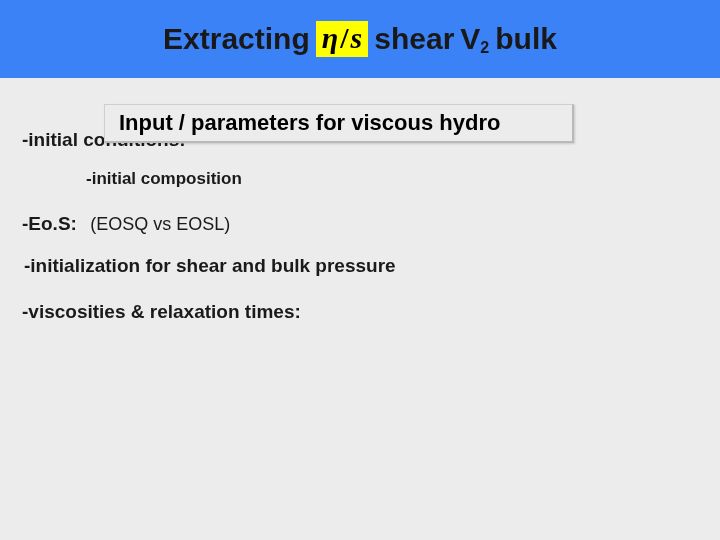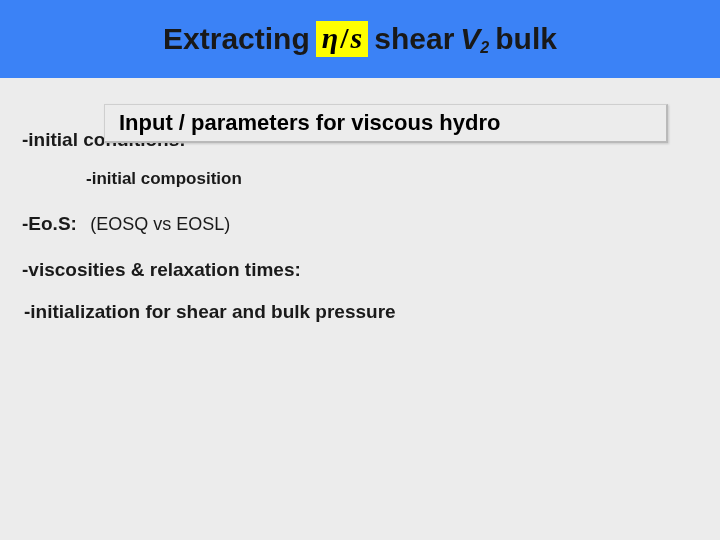--- a/index.html
+++ b/index.html
@@ -27,38 +27,38 @@
     padding: 0 6px 2px 6px;
     font-family: "Times New Roman", serif;
     font-style: italic;
     font-size: 30px;
     font-weight: bold;
     color: #000;
     display: inline-flex;
     align-items: baseline;
   }
   .eta-box .slash { font-style: normal; padding: 0 2px; }
-  .v2 { font-family: Arial, sans-serif; font-style: italic; }
+  .v2 { font-family: Arial, sans-serif; }
   .v2 .sub { font-size: 16px; vertical-align: baseline; position: relative; top: 4px; }
 
   .content {
     padding: 26px 28px 0 28px;
     position: relative;
   }
 
   .subtitle-box {
     background: #ececec;
     border-top: 1px solid #cfcfcf;
     border-left: 1px solid #cfcfcf;
     border-bottom: 2px solid #b9b9b9;
     border-right: 2px solid #b9b9b9;
     box-shadow: 1px 1px 2px rgba(0,0,0,0.15);
     padding: 4px 14px 4px 14px;
     margin-left: 76px;
-    width: 564px;
+    width: 470px;
     font-family: Verdana, Geneva, sans-serif;
     font-weight: bold;
     font-size: 22px;
     line-height: 1.25;
     position: relative;
     z-index: 2;
   }
 
   .line { font-weight: bold; color: #1a1a1a; }
   .l-initial-cond { font-size: 19px; margin-top: -14px; margin-left: -6px; position: relative; z-index: 1; }
@@ -95,17 +95,17 @@
 
   <div class="line l-initial-ecc">-initial composition</div>
 
 
 
   <div class="line l-eos">
     <span>-Eo.S:</span>
     <span class="eos-detail">(EOSQ vs EOSL)</span>
   </div>
 
+  <div class="line l-init-shear">-initialization for shear and bulk pressure</div>
+
   <div class="line l-visc">-viscosities &amp; relaxation times:</div>
-
-  <div class="line l-init-shear">-initialization for shear and bulk pressure</div>
 
 </div>
 
 </body></html>

